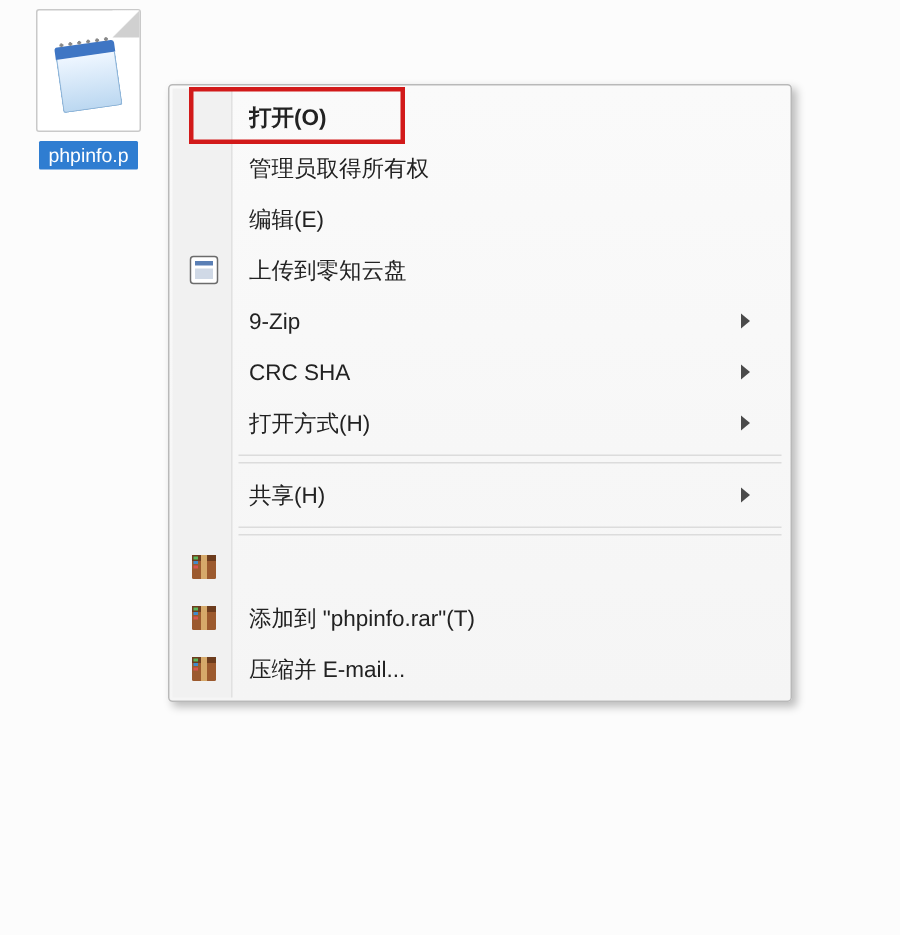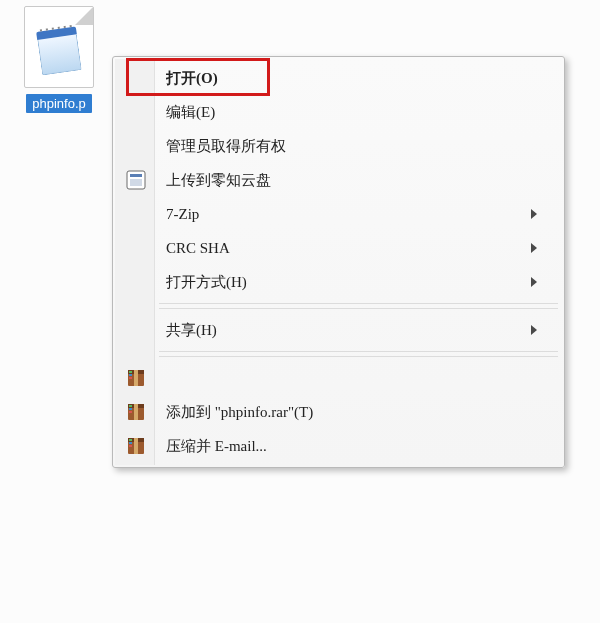--- a/index.html
+++ b/index.html
@@ -78,27 +78,26 @@
       white-space: nowrap;
       max-width: 94px;
       overflow: hidden;
     }
 
     
     .ctx-menu {
       position: absolute;
       left: 112px;
       top: 56px;
-      width: 453px;
+      width: 416px;
       background: linear-gradient(#fafafa,#f5f5f5);
       border: 1px solid #b9b9b9;
       border-radius: 3px;
       box-shadow: 3px 3px 6px rgba(0,0,0,.25);
       padding: 4px 2px;
-      font-family: Liberation Serif, serif;
     }
     .ctx-menu .gutter {
       position: absolute;
       left: 2px; top: 2px; bottom: 2px;
       width: 40px;
       background: #f1f1f1;
       border-right: 1px solid #e1e1e1;
       pointer-events: none;
     }
     .menu-item {
@@ -159,35 +158,35 @@
     <div class="file-label">phpinfo.p</div>
   </div>
 
   <div class="ctx-menu">
     <div class="gutter"></div>
 
     <div class="menu-item bold">
       <span class="label">打开(O)</span>
     </div>
     <div class="menu-item">
+      <span class="label">管理员取得所有权</span>
+    </div>
+    <div class="menu-item">
       <span class="label">编辑(E)</span>
-    </div>
-    <div class="menu-item">
-      <span class="label">管理员取得所有权</span>
     </div>
     <div class="menu-item">
       <svg class="mi-icon" viewBox="0 0 24 24">
           <rect x="3" y="3" width="18" height="18" rx="2" fill="#fff" stroke="#6b6b6b"></rect>
           <rect x="6" y="6" width="12" height="3" fill="#5a7fb5"></rect>
           <rect x="6" y="11" width="12" height="7" fill="#d0d9e6"></rect>
         </svg>
       <span class="label">上传到零知云盘</span>
     </div>
     <div class="menu-item">
-      <span class="label">7-Zip</span>
+      <span class="label">9-Zip</span>
       <span class="arrow"></span>
     </div>
     <div class="menu-item">
       <span class="label">CRC SHA</span>
       <span class="arrow"></span>
     </div>
     <div class="menu-item">
       <span class="label">打开方式(H)</span>
       <span class="arrow"></span>
     </div>

